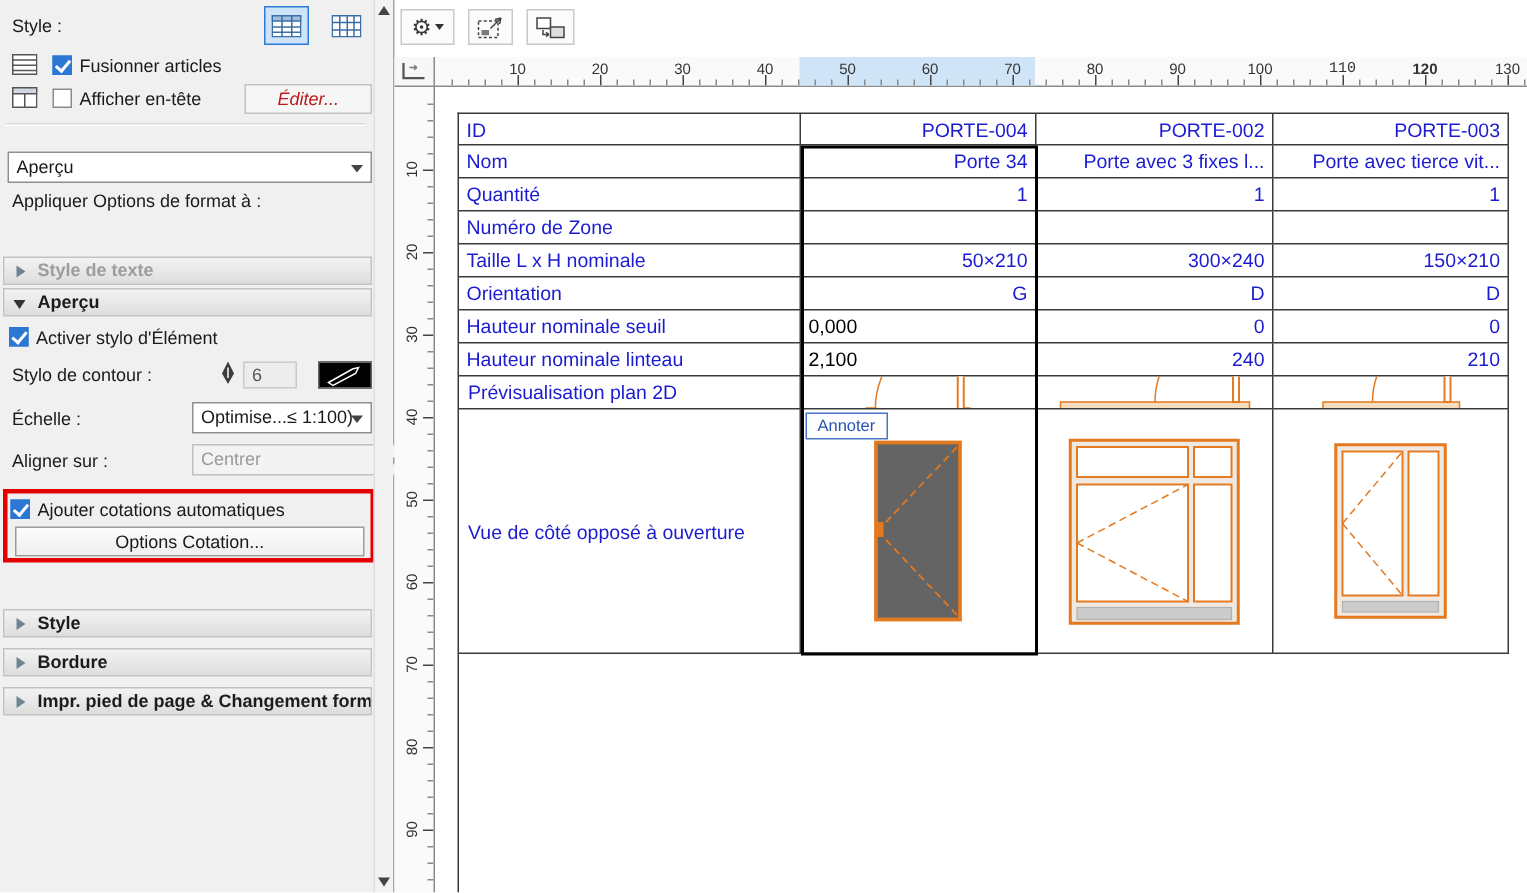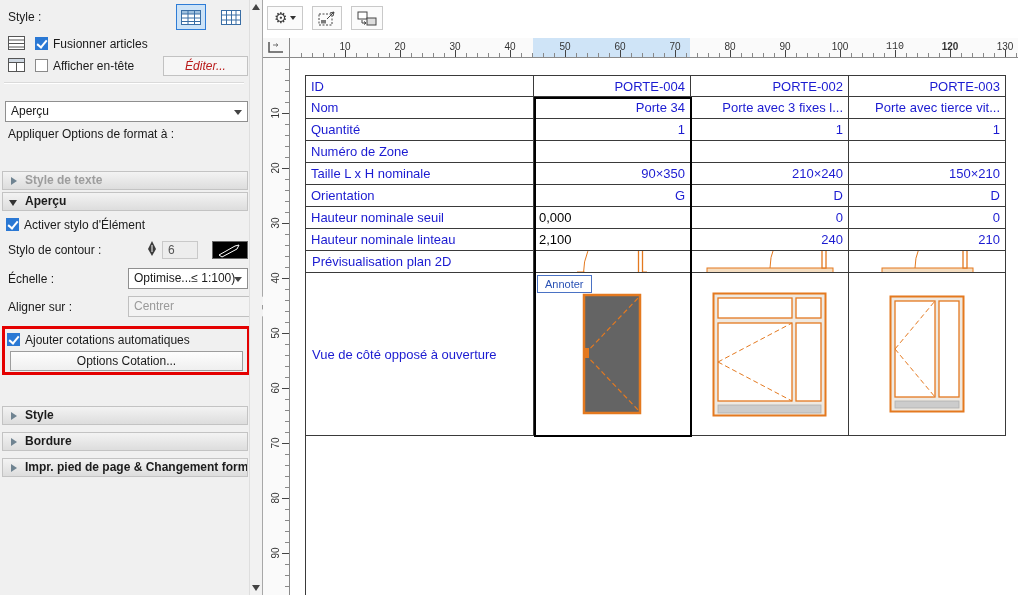--- a/index.html
+++ b/index.html
@@ -355,22 +355,22 @@
       <div class="cell val">Porte avec tierce vit...</div>
       <div class="cell lab">Quantité</div>
       <div class="cell val">1</div>
       <div class="cell val">1</div>
       <div class="cell val">1</div>
       <div class="cell lab">Numéro de Zone</div>
       <div class="cell val"></div>
       <div class="cell val"></div>
       <div class="cell val"></div>
       <div class="cell lab">Taille L x H nominale</div>
-      <div class="cell val">90×350</div>
-      <div class="cell val">210×240</div>
+      <div class="cell val">50×210</div>
+      <div class="cell val">300×240</div>
       <div class="cell val">150×210</div>
       <div class="cell lab">Orientation</div>
       <div class="cell val">G</div>
       <div class="cell val">D</div>
       <div class="cell val">D</div>
       <div class="cell lab">Hauteur nominale seuil</div>
       <div class="cell val edit">0,000</div>
       <div class="cell val">0</div>
       <div class="cell val">0</div>
       <div class="cell lab">Hauteur nominale linteau</div>

